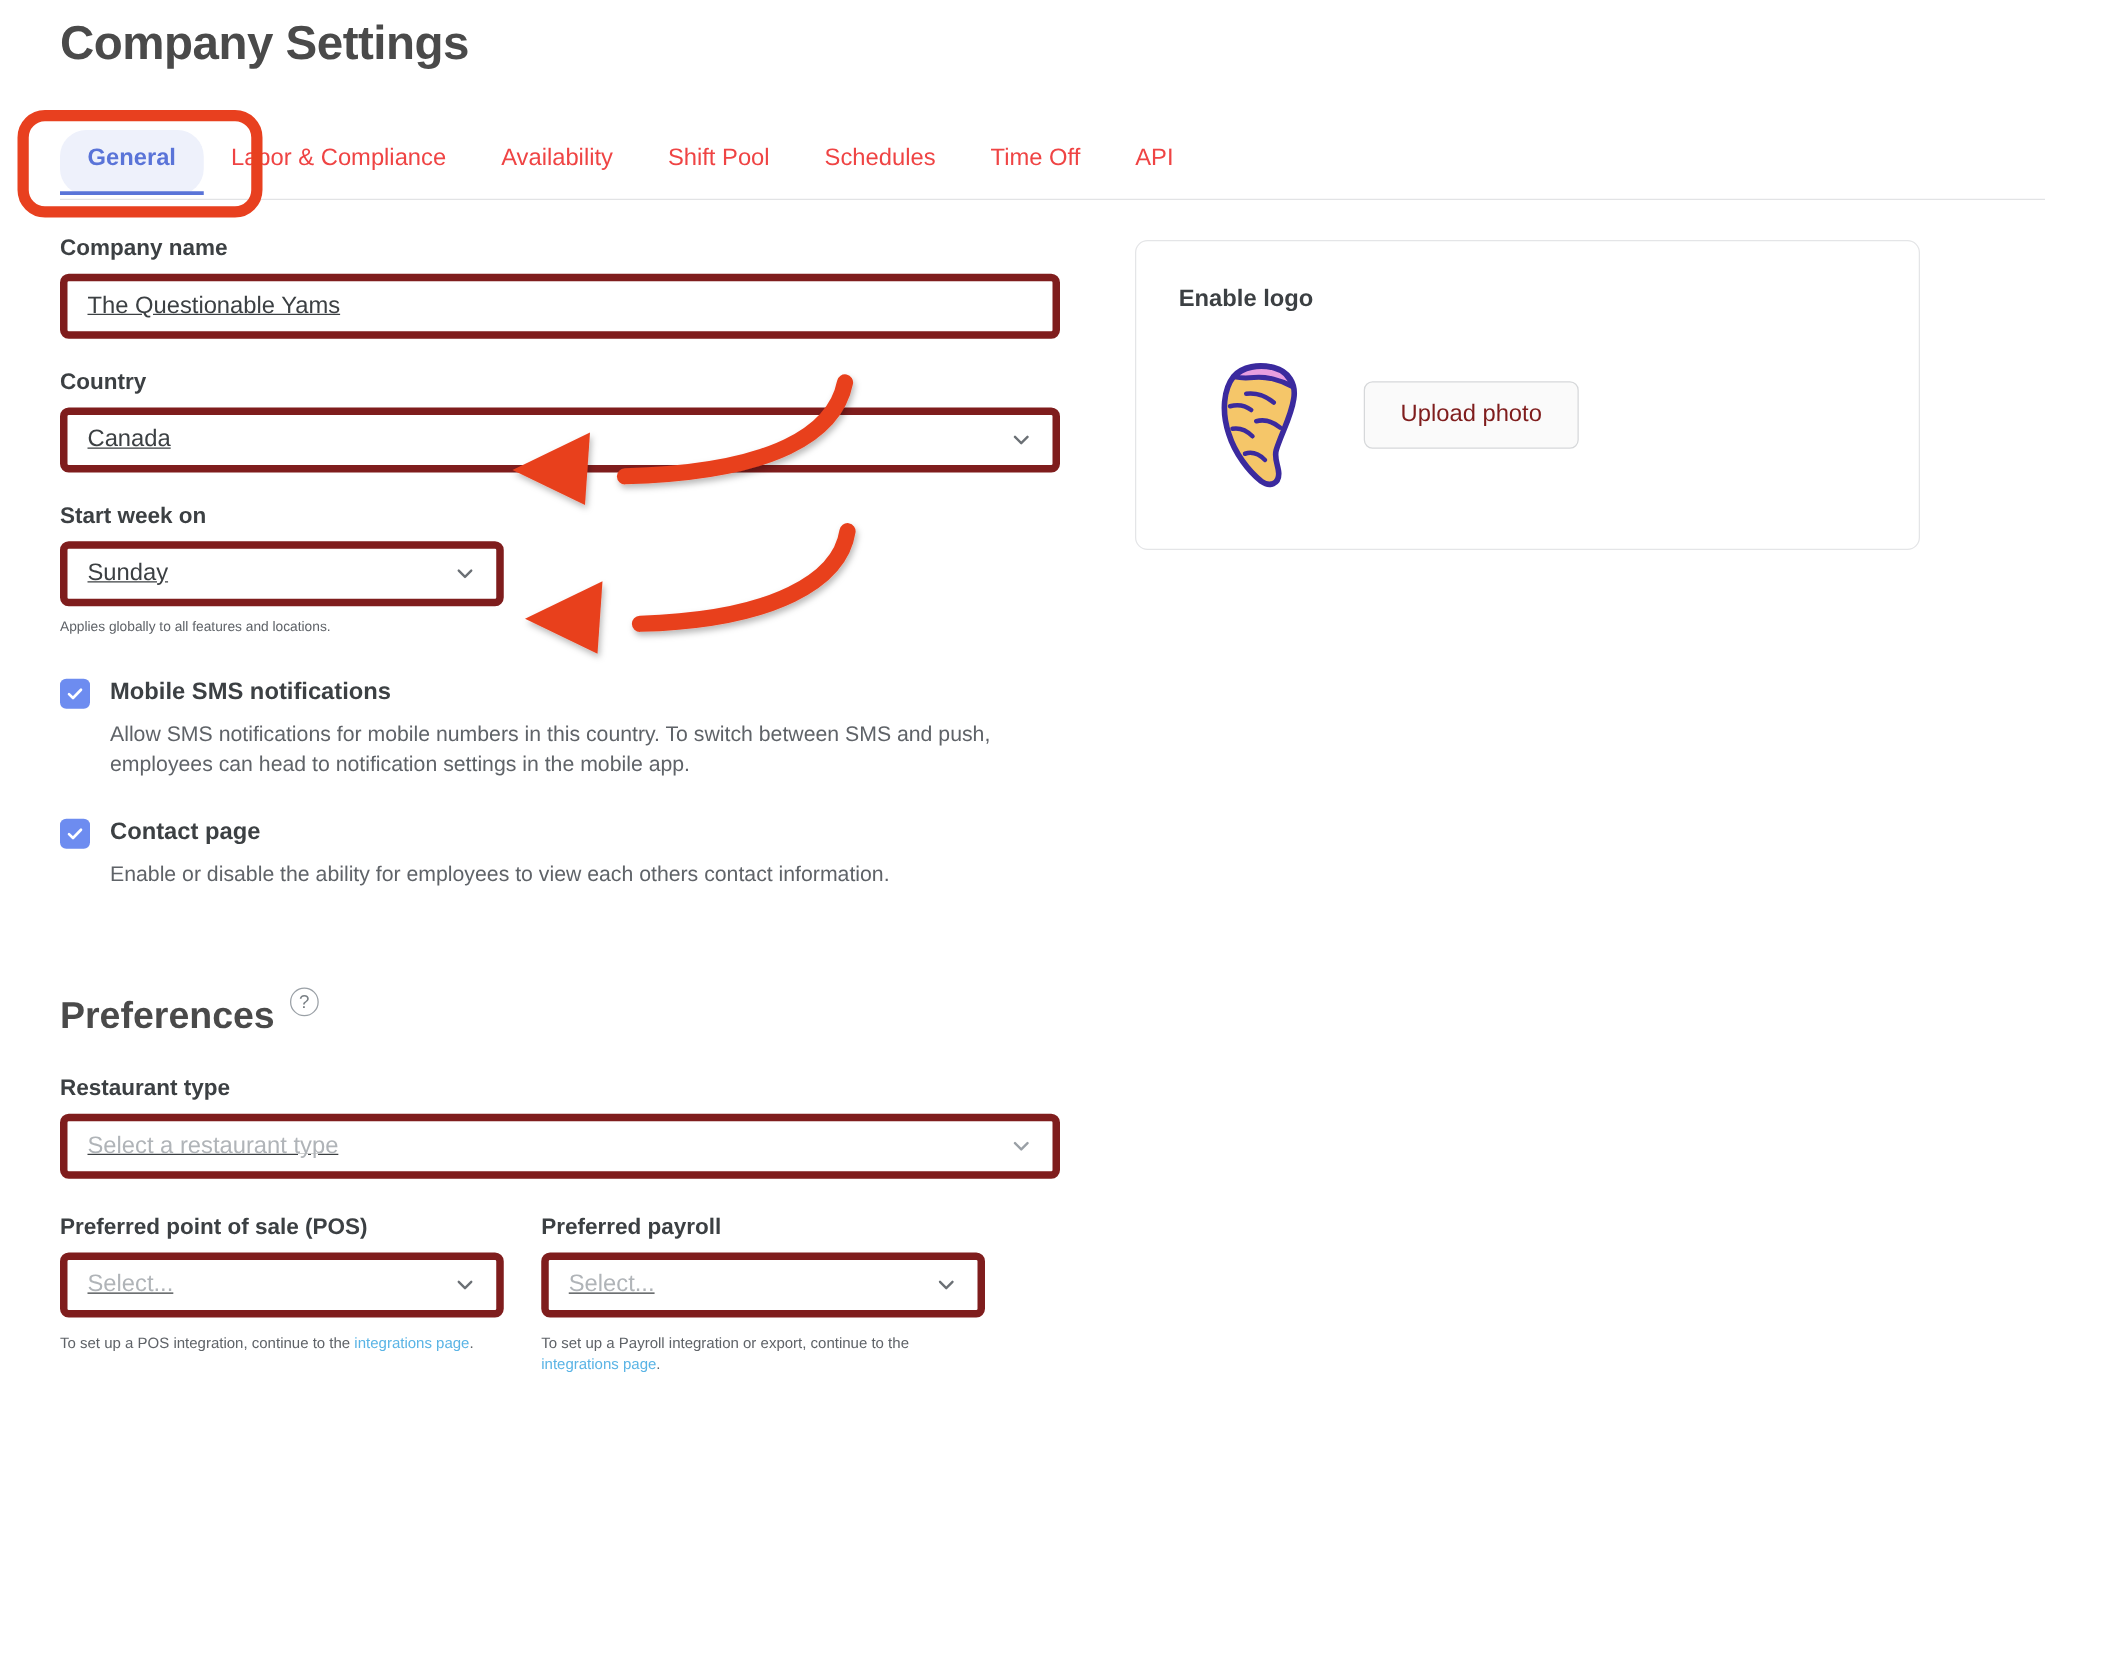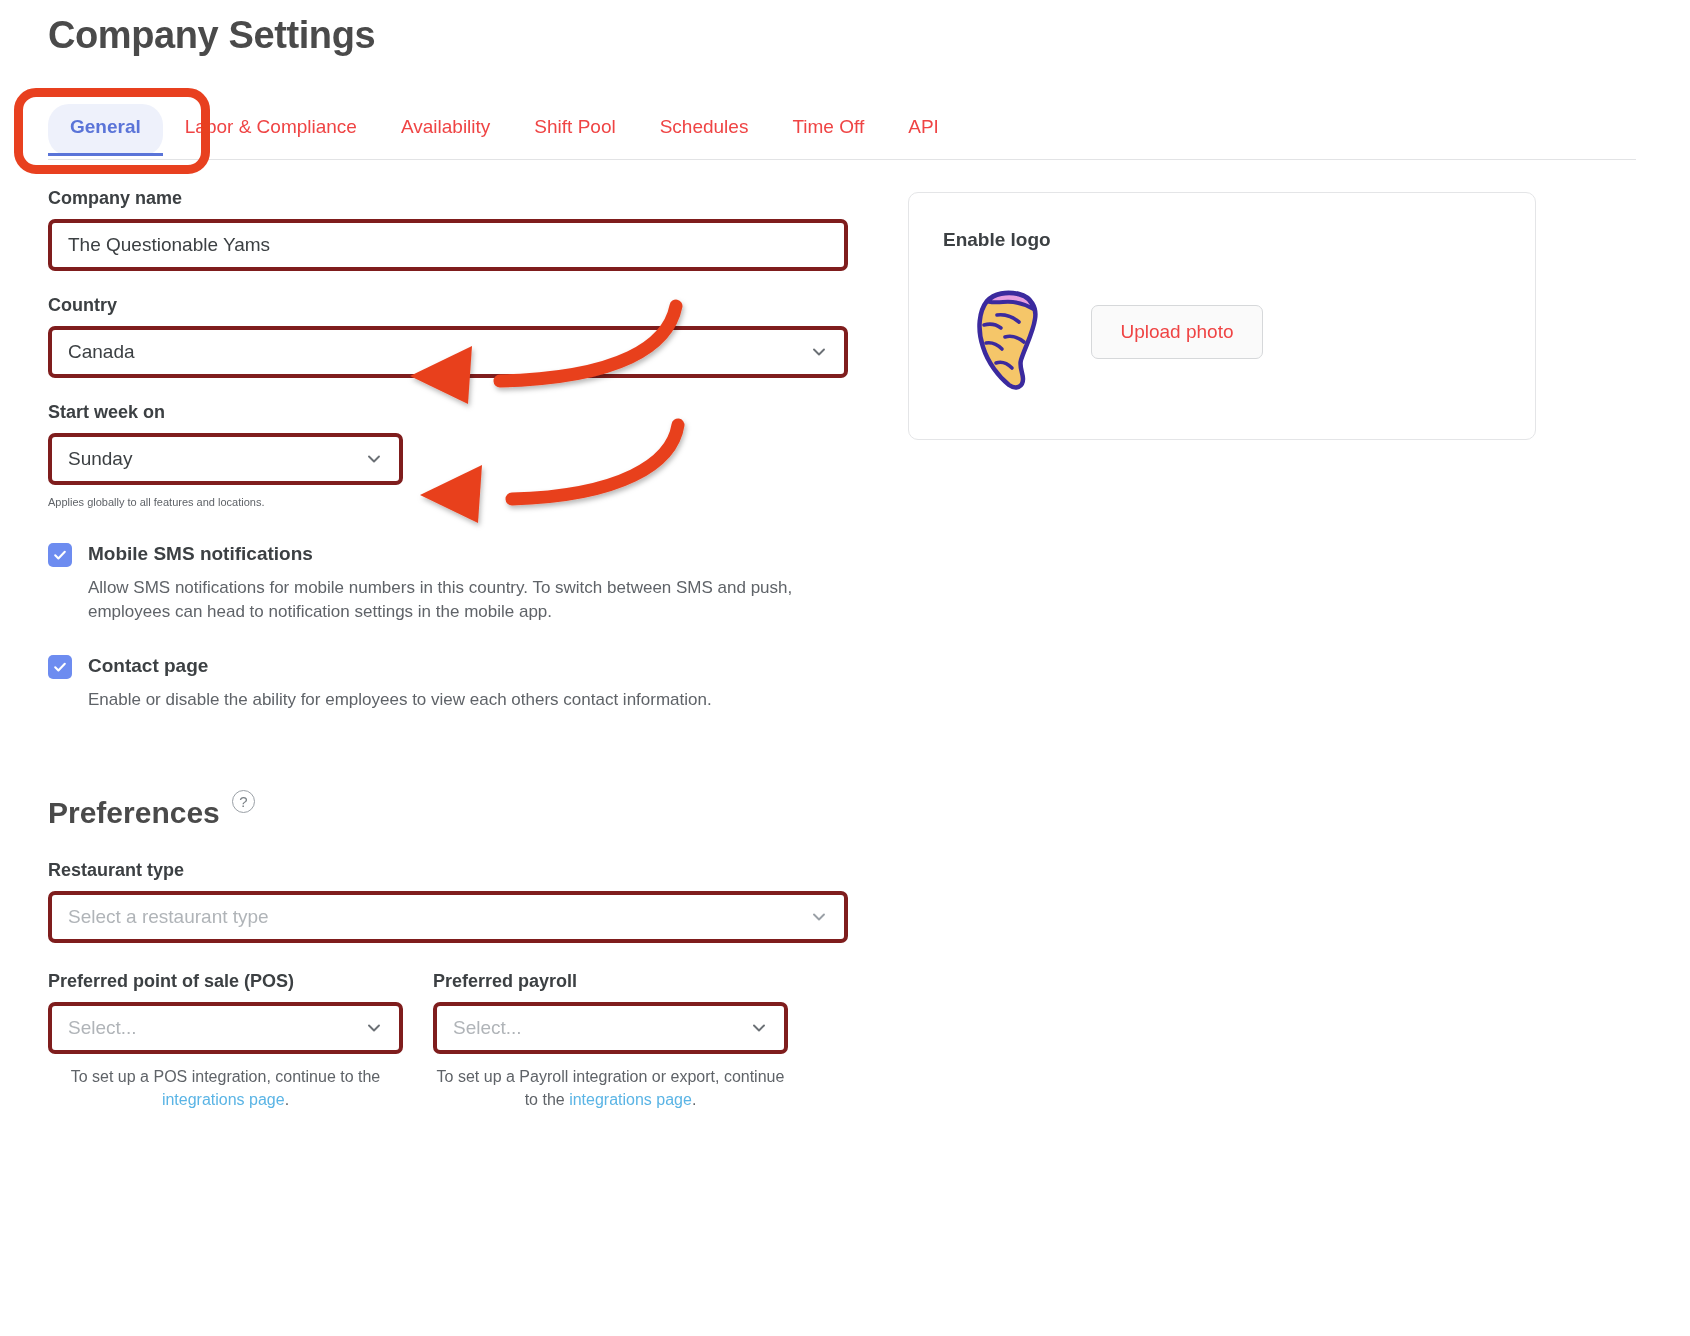--- a/index.html
+++ b/index.html
@@ -69,30 +69,31 @@
   }
   .field-label {
     font-size: 18px;
     font-weight: bold;
     color: #3c4043;
     margin-bottom: 10px;
   }
   .text-input, .select-box {
     width: 100%;
     height: 52px;
-    border: 4px solid #7f1d1d;
+    border: 6px solid #7f1d1d;
     border-radius: 7px;
     background: #fff;
     font-size: 19px;
     color: #3c4043;
     font-family: inherit;
     padding: 4px 16px;
     display: flex;
     align-items: center;
     position: relative;
+    text-decoration: underline;
   }
   .select-box { padding-right: 44px; cursor: pointer; }
   .select-box .val { flex: 1; }
   .select-box .val.placeholder { color: #b0b4b8; }
   .chev {
     position: absolute;
     right: 16px; top: 50%;
     transform: translateY(-50%);
     width: 18px; height: 18px;
     pointer-events: none;
@@ -164,25 +165,24 @@
   }
 
   .two-col {
     display: flex;
     gap: 30px;
     margin-top: 28px;
   }
   .col { width: 355px; }
   .col .select-box { width: 355px; }
   .foot-note {
-    font-size: 16px;
+    font-size: 12px;
     color: #5f6368;
     margin-top: 12px;
     line-height: 1.42;
-    text-align: center;
   }
   .link { color: #5ab4e5; text-decoration: none; cursor: pointer; }
 
   
   .logo-card {
     position: absolute;
     left: 908px; top: 192px;
     width: 628px; height: 248px;
     border: 1px solid #e4e5e7;
     border-radius: 10px;
@@ -201,21 +201,21 @@
     width: 96px; height: 110px;
   }
   .upload-btn {
     position: absolute;
     left: 182px; top: 112px;
     width: 172px; height: 54px;
     border: 1px solid #d6d8da;
     border-radius: 7px;
     background: #fafafa;
     font-size: 19px;
-    color: #ef4444;
+    color: #7f1d1d;
     font-family: inherit;
     cursor: pointer;
   }
 
   
   .anno { position: absolute; pointer-events: none; }
   .anno-ring {
     left: 14px; top: 88px;
     width: 196px; height: 86px;
     border: 9px solid #e8401f;

